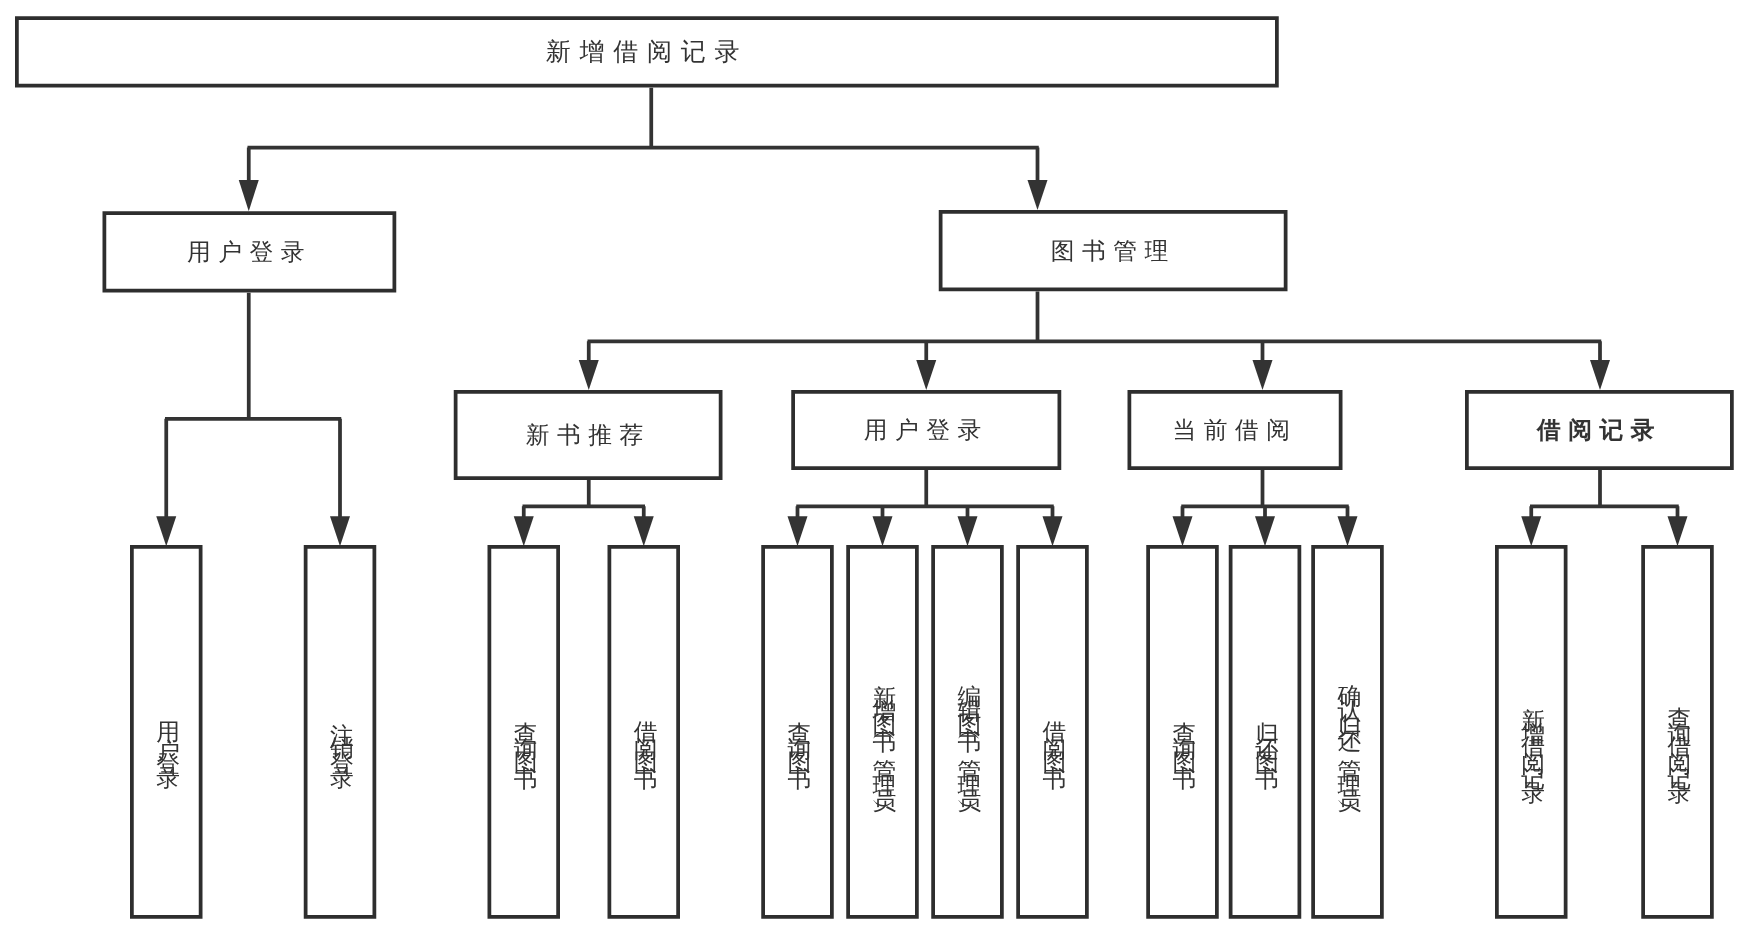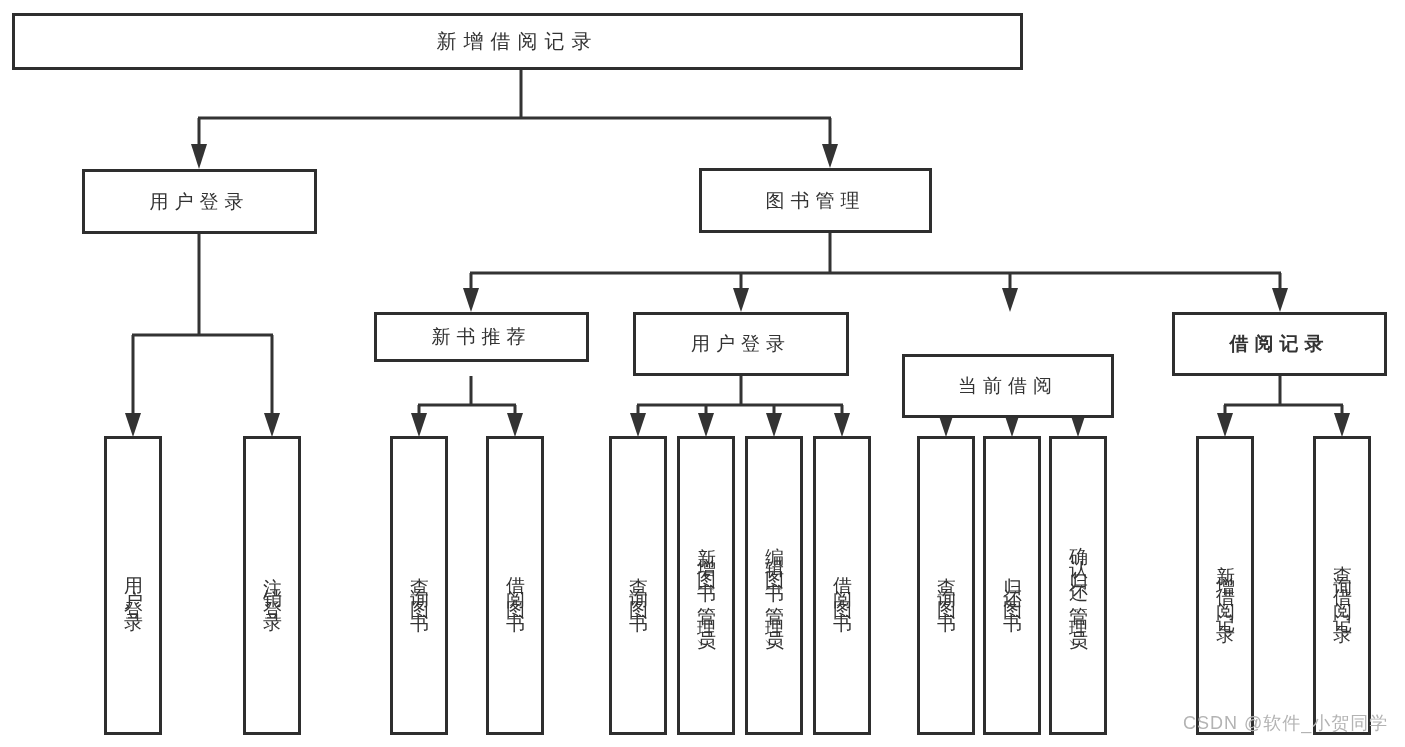--- a/index.html
+++ b/index.html
@@ -90,40 +90,39 @@
     <polygon points="1070,413 1086,413 1078,437"></polygon>
 
     <path d="M1280 376 V406 M1224 405 H1343 M1225 405 V416 M1342 405 V416"></path>
     <polygon points="1217,413 1233,413 1225,437"></polygon>
     <polygon points="1334,413 1350,413 1342,437"></polygon>
   </svg>
 
   <div class="box root" style="left:12px;top:13px;width:1011px;height:57px;">新增借阅记录</div>
 
   <div class="box" style="left:82px;top:169px;width:235px;height:65px;">用户登录</div>
-  <div class="box" style="left:699px;top:168px;width:233px;height:65px;">图书管理</div>
+  <div class="box" style="left:751px;top:168px;width:279px;height:65px;">图书管理</div>
 
-  <div class="box" style="left:374px;top:312px;width:215px;height:50px;">新书推荐</div>
+  <div class="box" style="left:363px;top:312px;width:215px;height:72px;">新书推荐</div>
   <div class="box" style="left:633px;top:312px;width:216px;height:64px;">用户登录</div>
-  <div class="box" style="left:902px;top:312px;width:212px;height:64px;margin-top:42px;">当前借阅</div>
+  <div class="box" style="left:902px;top:312px;width:172px;height:64px;">当前借阅</div>
   <div class="box" style="left:1172px;top:312px;width:215px;height:64px;font-weight:bold;">借阅记录</div>
 
   <div class="vbox" style="left:104px;">用户登录</div>
   <div class="vbox" style="left:243px;">注销登录</div>
 
   <div class="vbox" style="left:390px;">查询图书</div>
   <div class="vbox" style="left:486px;">借阅图书</div>
 
   <div class="vbox" style="left:609px;">查询图书</div>
   <div class="vbox" style="left:677px;">新增图书（管理员）</div>
   <div class="vbox" style="left:745px;">编辑图书（管理员）</div>
   <div class="vbox" style="left:813px;">借阅图书</div>
 
   <div class="vbox" style="left:917px;">查询图书</div>
   <div class="vbox" style="left:983px;">归还图书</div>
   <div class="vbox" style="left:1049px;">确认归还（管理员）</div>
 
   <div class="vbox" style="left:1196px;">新增借阅记录</div>
   <div class="vbox" style="left:1313px;">查询借阅记录</div>
 
-  <div class="watermark">CSDN @软件_小贺同学</div>
 
 </div>
 
 </body></html>

